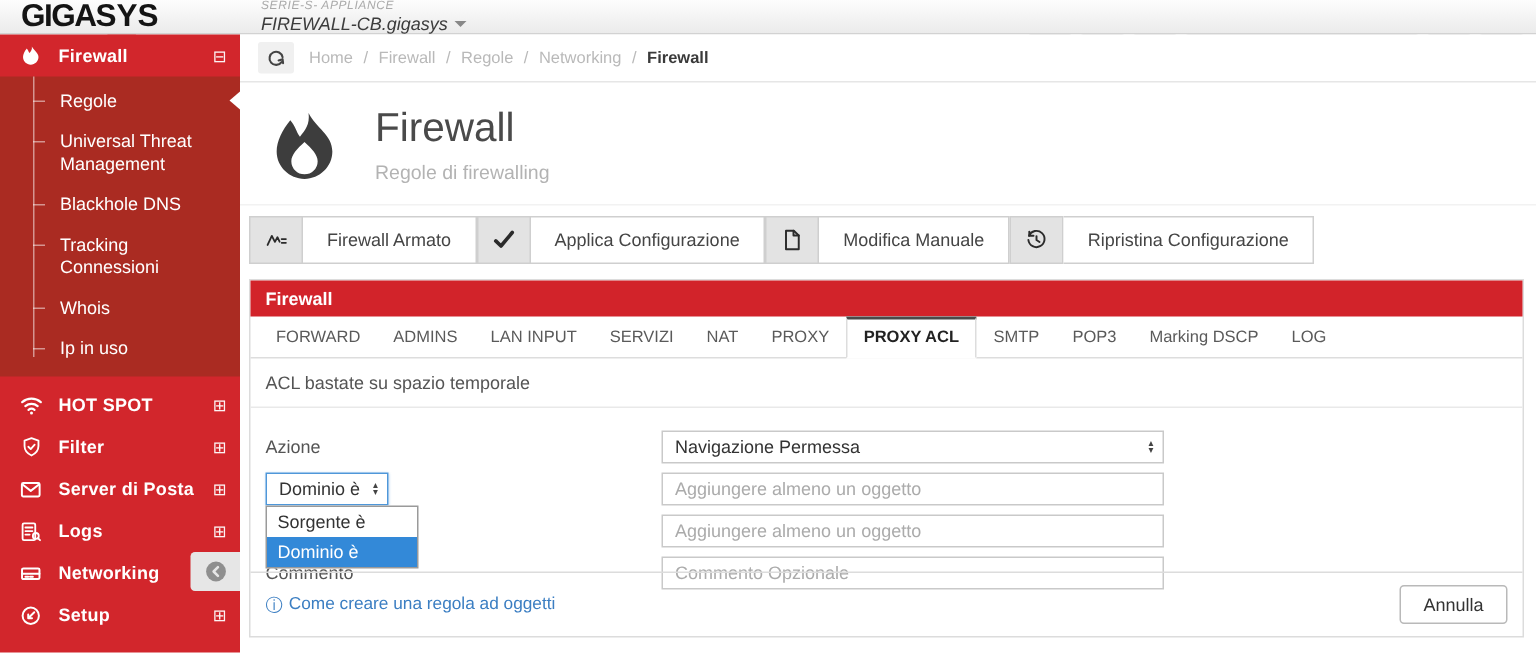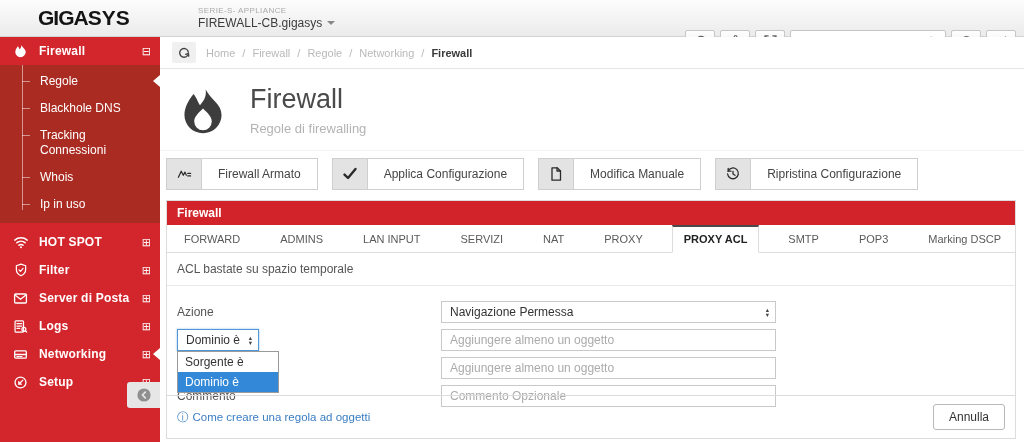--- a/index.html
+++ b/index.html
@@ -5,33 +5,32 @@
   * { box-sizing: border-box; margin: 0; padding: 0; }
   html,body { width:1024px; height:442px; }
   body {
     font-family: "Liberation Sans", sans-serif;
     background:#fff; color:#333; overflow:hidden; position:relative;
   }
   svg { display:block; }
 
   
   .topbar {
-    height:37px; display:flex; align-items:center;
+    height:23px; display:flex; align-items:center;
     background:linear-gradient(#fdfdfd,#ebebeb);
     border-bottom:1px solid #d2d2d2;
-    padding-left:24px;
   }
   .logo-wrap { width:160px; flex-shrink:0; display:flex; align-items:center; padding-left:14px; }
   .logo { font-size:21px; font-weight:bold; letter-spacing:-1px; color:#141414; position:relative; }
   .logo .accent { position:relative; display:inline-block; padding:0 1px; }
   .logo .accent::before {
     content:""; position:absolute; left:-2px; right:-2px; top:3px; bottom:0;
     background:#d2262c; transform:skewX(-18deg); z-index:-1;
   }
-  .appliance { display:flex; flex-direction:column; margin-left:14px; line-height:1.2; }
+  .appliance { display:flex; flex-direction:column; margin-left:14px; line-height:1.2;font-style:italic; }
   .appliance-type { font-size:8px; color:#aaa; letter-spacing:.4px; }
   .appliance-name { font-size:12px; color:#3c3c3c; display:flex; align-items:center; gap:5px; }
   .chev { width:0;height:0;border-left:4px solid transparent;border-right:4px solid transparent;border-top:4px solid #888; }
   .topbar-right { margin-left:auto; display:flex; align-items:flex-end; gap:5px; padding-right:8px; }
   .time-lang { display:flex; flex-direction:column; align-items:flex-start; margin-right:6px; line-height:1.15; }
   .time { font-size:10px; color:#4a90d9; }
   .lang { display:flex; align-items:center; gap:4px; font-size:10px; color:#555; font-weight:bold;margin-top:48px; }
   .flag { display:inline-flex; width:16px; height:11px; border:1px solid #c9c9c9; }
   .flag div { flex:1; }
   .flag .g{background:#009246}.flag .w{background:#fff}.flag .r{background:#ce2b37}
@@ -78,29 +77,29 @@
   .breadcrumb-bar { height:32px; flex-shrink:0; display:flex; align-items:center; gap:10px; padding:0 12px; border-bottom:1px solid #e6e6e6; }
   .refresh-btn { width:24px; height:21px; background:#f0f0f0; border-radius:2px; display:flex; align-items:center; justify-content:center; color:#444; cursor:pointer; }
   .crumbs { display:flex; align-items:flex-start; gap:7px; font-size:11px; color:#b9b9b9; }
   .crumbs .current { color:#3a3a3a; font-weight:bold; }
 
   .page-header { display:flex; align-items:flex-start; gap:20px; padding:13px 14px 8px 16px; flex-shrink:0; border-bottom:1px solid #f2f2f2; }
   .big-flame { color:#3d3d3d; margin-top:2px; }
   .page-title { font-size:27px; color:#4a4a4a; font-weight:normal; margin:2px 0 6px; }
   .page-subtitle { font-size:13px; color:#b3b3b3; }
 
-  .toolbar { display:flex; gap:14px; padding:7px 0 9px 6px; flex-shrink:0; }
+  .toolbar { display:flex; gap:0; padding:7px 0 9px 6px; flex-shrink:0; }
   .tool-btn { display:flex; height:32px; cursor:pointer; }
   .tool-icon { width:36px; background:#e3e3e3; border:1px solid #cfcfcf; display:flex; align-items:center; justify-content:center; color:#2b2b2b; }
   .tool-label { display:flex; align-items:center; padding:0 16px; background:#fff; border:1px solid #cfcfcf; border-left:0; font-size:12px; color:#454545; }
 
   
   .panel { margin:1px 8px 10px 6px; border:1px solid #dcdcdc; flex:1; display:flex; flex-direction:column; min-height:0; }
   .panel-header { background:#d2232a; color:#fff; font-size:12px; font-weight:bold; padding:5px 10px; flex-shrink:0; }
-  .tabs { display:flex; align-items:flex-end; padding-left:6px; border-bottom:1px solid #ddd; flex-shrink:0;gap:18px; }
+  .tabs { display:flex; align-items:flex-end; padding-left:6px; border-bottom:1px solid #ddd; flex-shrink:0; }
   .tab { padding:8px 11px 7px; font-size:11px; color:#5a5a5a; cursor:pointer; white-space:nowrap; }
   .tab.active {
     font-weight:bold; color:#222; background:#fff;
     border:1px solid #ddd; border-bottom:1px solid #fff; border-top:2px solid #4a4a4a;
     margin-bottom:-1px; padding-top:6px;
   }
   .section-title { padding:9px 10px; font-size:12px; color:#555; border-bottom:1px solid #e9e9e9; flex-shrink:0; }
 
   .form-area { flex:1; padding:14px 10px 4px; min-height:0; }
   .form-grid { display:grid; grid-template-columns:264px 335px; row-gap:5px; align-items:center; font-size:12px; color:#555; }
@@ -196,20 +195,21 @@
       <span class="s-icon">
         <svg width="15" height="15" viewBox="0 0 16 16" fill="currentColor">
             <path d="M8.8 1c.3 2.3-.7 3.4-1.7 4.7C6.3 4.5 6.2 3.6 5.2 2.4 3.6 4.3 2.5 6.6 2.5 8.6c0 3 2.5 5.4 5.5 5.4s5.5-2.4 5.5-5.4C13.5 5.3 10.3 4 8.8 1z"></path>
           </svg>
       </span>
       <span class="s-label">Firewall</span>
       <span class="expander">⊟</span>
     </div>
     <div class="submenu">
       <div class="sub-item"><span>Regole</span><span class="page-marker"></span></div>
+      <div class="sub-item"><span>Universal Threat Management</span></div>
       <div class="sub-item"><span>Blackhole DNS</span></div>
       <div class="sub-item"><span>Tracking Connessioni</span></div>
       <div class="sub-item"><span>Whois</span></div>
       <div class="sub-item"><span>Ip in uso</span></div>
     </div>
 
     <div class="side-section" style="margin-top:5px">
       <span class="s-icon">
         <svg width="16" height="16" viewBox="0 0 16 16" fill="none" stroke="currentColor" stroke-width="1.5" stroke-linecap="round">
             <path d="M1.8 6.1a9.6 9.6 0 0 1 12.4 0"></path>

